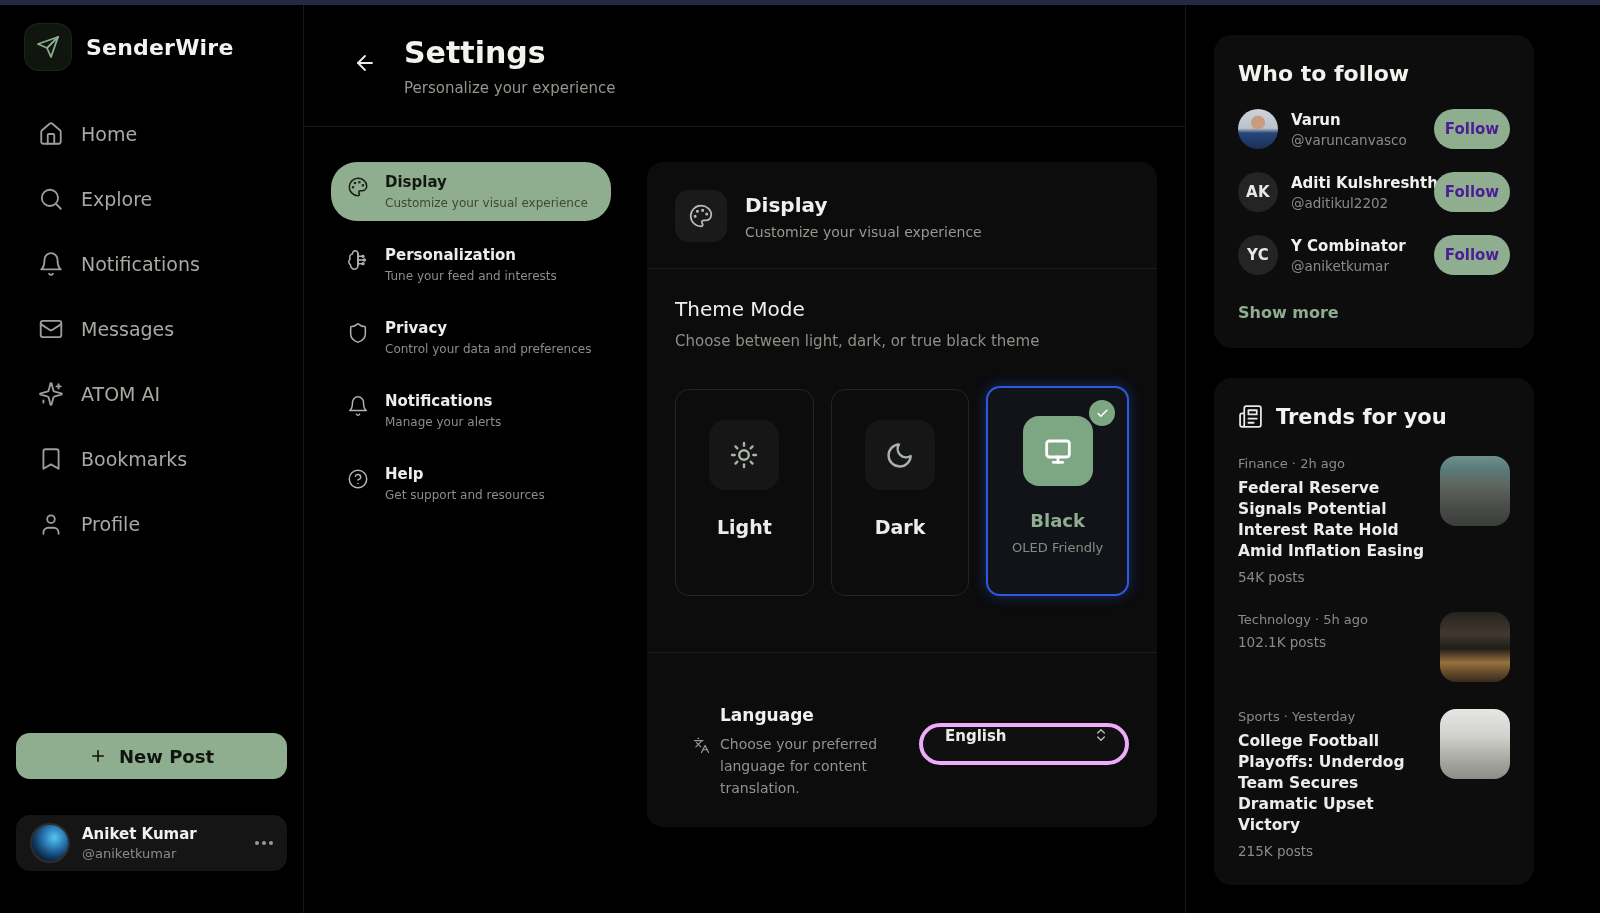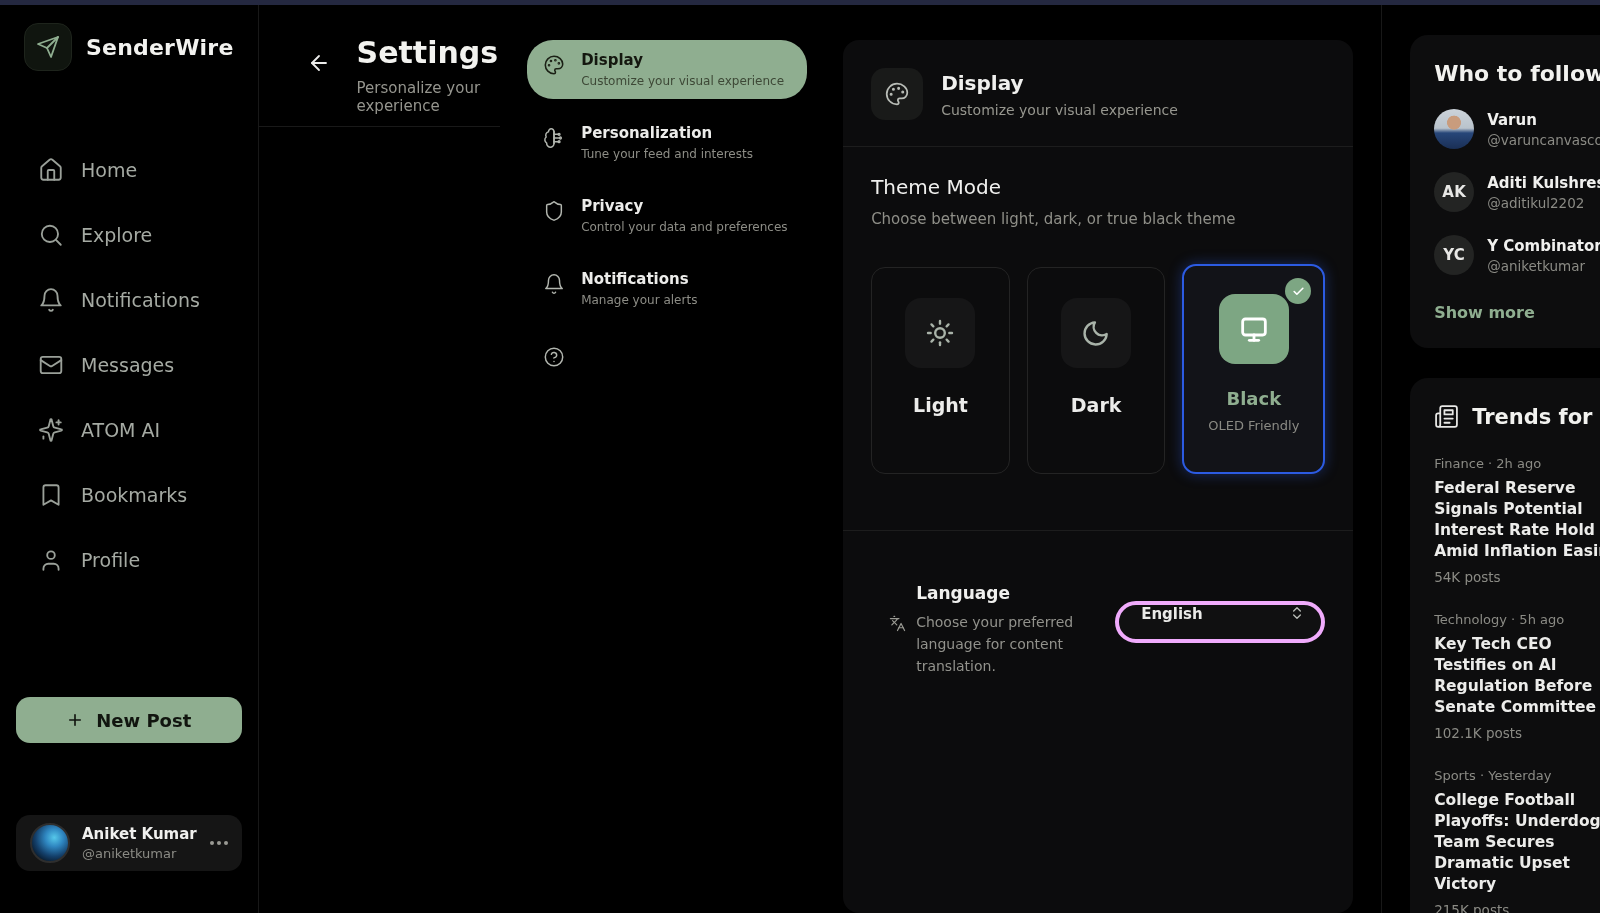--- a/index.html
+++ b/index.html
@@ -3,21 +3,21 @@
 <meta charset="utf-8">
 <style>
   * { margin:0; padding:0; box-sizing:border-box; }
   html,body { width:1600px; height:913px; background:#000; overflow:hidden;
     font-family:"DejaVu Sans","Liberation Sans",sans-serif; color:#e8e8e6; }
   .topstrip { height:5px; background:#242840; }
   .app { display:flex; height:908px; }
 
   
   .sidebar { width:304px; border-right:1px solid #181818; display:flex; flex-direction:column;
-    padding:14px 16px 42px;gap:36px; }
+    padding:14px 16px 42px; }
   .brand { display:flex; align-items:center; gap:14px; padding:4px 8px; }
   .brand-icon-box { width:48px; height:48px; border-radius:14px; background:#10150f;
     border:1px solid #1e241c; display:flex; align-items:center; justify-content:center; }
   .brand-name { font-size:22px; font-weight:700; color:#f2f2ef; letter-spacing:.2px; }
   .nav { margin-top:46px; display:flex; flex-direction:column; gap:39px; padding-left:22px; }
   .nav-item { display:flex; align-items:center; gap:17px; color:#a5aaa3; font-size:19px; cursor:pointer; }
   .nav-item svg { width:26px; height:26px; stroke:#9aa099; flex-shrink:0; }
   .spacer { flex:1; }
   .newpost { height:46px; border-radius:14px; background:#8FAE90; color:#11150f; font-weight:700;
     font-size:18px; display:flex; align-items:center; justify-content:center; gap:12px;
@@ -27,21 +27,21 @@
     display:flex; align-items:center; gap:12px; padding:0 14px; cursor:pointer; }
   .avatar-me { width:40px; height:40px; border-radius:50%; flex-shrink:0; border:2px solid #2e2e2e;
     background: radial-gradient(circle at 62% 35%, #56c8ea 0%, #2f86c0 28%, #14406b 58%, #06121f 85%); }
   .user-meta { display:flex; flex-direction:column; gap:3px; }
   .user-name { font-size:15px; font-weight:700; color:#f0f0ee; }
   .user-handle { font-size:13px; color:#8b8b85; }
   .dots { margin-left:auto; display:flex; gap:3px; }
   .dots i { width:4px; height:4px; border-radius:50%; background:#9a9a94; display:block; }
 
   
-  .main { flex:1; display:flex; flex-direction:row; border-right:1px solid #181818; }
+  .main { flex:1; display:flex; flex-direction:column; border-right:1px solid #181818; }
   .main-header { height:122px; border-bottom:1px solid #191919; display:flex; gap:26px;
     padding:30px 0 0 48px; }
   .back-btn { width:26px; height:26px; margin-top:16px; cursor:pointer; background:none; border:none; }
   .back-btn svg { width:24px; height:24px; stroke:#eceleast; stroke:#ececea; }
   .h1 { font-size:30px; font-weight:800; color:#f2f2ef; }
   .h1-sub { font-size:15px; color:#95958e; margin-top:9px; }
   .main-body { display:flex; padding:35px 28px 0 27px; gap:36px; }
 
   .settings-nav { width:280px; display:flex; flex-direction:column; gap:14px; }
   .snav-item { display:flex; gap:16px; padding:11px 16px; border-radius:26px; align-items:flex-start; cursor:pointer; }
@@ -282,20 +282,24 @@
             <div class="snav-title">Notifications</div>
             <div class="snav-sub">Manage your alerts</div>
           </div>
         </div>
         <div class="snav-item">
           <svg viewBox="0 0 24 24" fill="none" stroke-width="1.6" stroke-linecap="round" stroke-linejoin="round">
               <circle cx="12" cy="12" r="9.5"></circle>
               <path d="M9.1 9a3 3 0 0 1 5.83 1c0 2-3 3-3 3"></path>
               <path d="M12 17h.01"></path>
             </svg>
+          <div>
+            <div class="snav-title">Help</div>
+            <div class="snav-sub">Get support and resources</div>
+          </div>
         </div>
       </div>
 
       <div class="panel">
         <div class="panel-head">
           <span class="panel-icon-box">
             <svg viewBox="0 0 24 24" fill="none" stroke-width="1.6" stroke-linecap="round" stroke-linejoin="round">
                 <path d="M12 2.5C6.8 2.5 2.5 6.8 2.5 12s4.3 9.5 9.5 9.5c.9 0 1.6-.7 1.6-1.6 0-.4-.2-.8-.4-1.1-.3-.3-.4-.7-.4-1.1 0-.9.7-1.6 1.6-1.6h1.9c2.9 0 5.2-2.3 5.2-5.2 0-4.6-4.3-8.4-9.5-8.4z"></path>
                 <circle cx="13.5" cy="6.8" r=".6" fill="currentColor"></circle>
                 <circle cx="17.3" cy="10.2" r=".6" fill="currentColor"></circle>
@@ -436,21 +440,20 @@
           <div class="t-meta">Finance · 2h ago</div>
           <div class="t-title">Federal Reserve Signals Potential Interest Rate Hold Amid Inflation Easing</div>
           <div class="t-posts">54K posts</div>
         </div>
         <div class="t-thumb thumb-0"></div>
       </div>
 
       <div class="trend-item">
         <div class="t-text">
           <div class="t-meta">Technology · 5h ago</div>
-          <div class="t-title">Key Tech CEO Testifies on AI Regulation Before Senate Committee</div>
           <div class="t-posts">102.1K posts</div>
         </div>
         <div class="t-thumb thumb-1"></div>
       </div>
 
       <div class="trend-item">
         <div class="t-text">
           <div class="t-meta">Sports · Yesterday</div>
           <div class="t-title">College Football Playoffs: Underdog Team Secures Dramatic Upset Victory</div>
           <div class="t-posts">215K posts</div>

